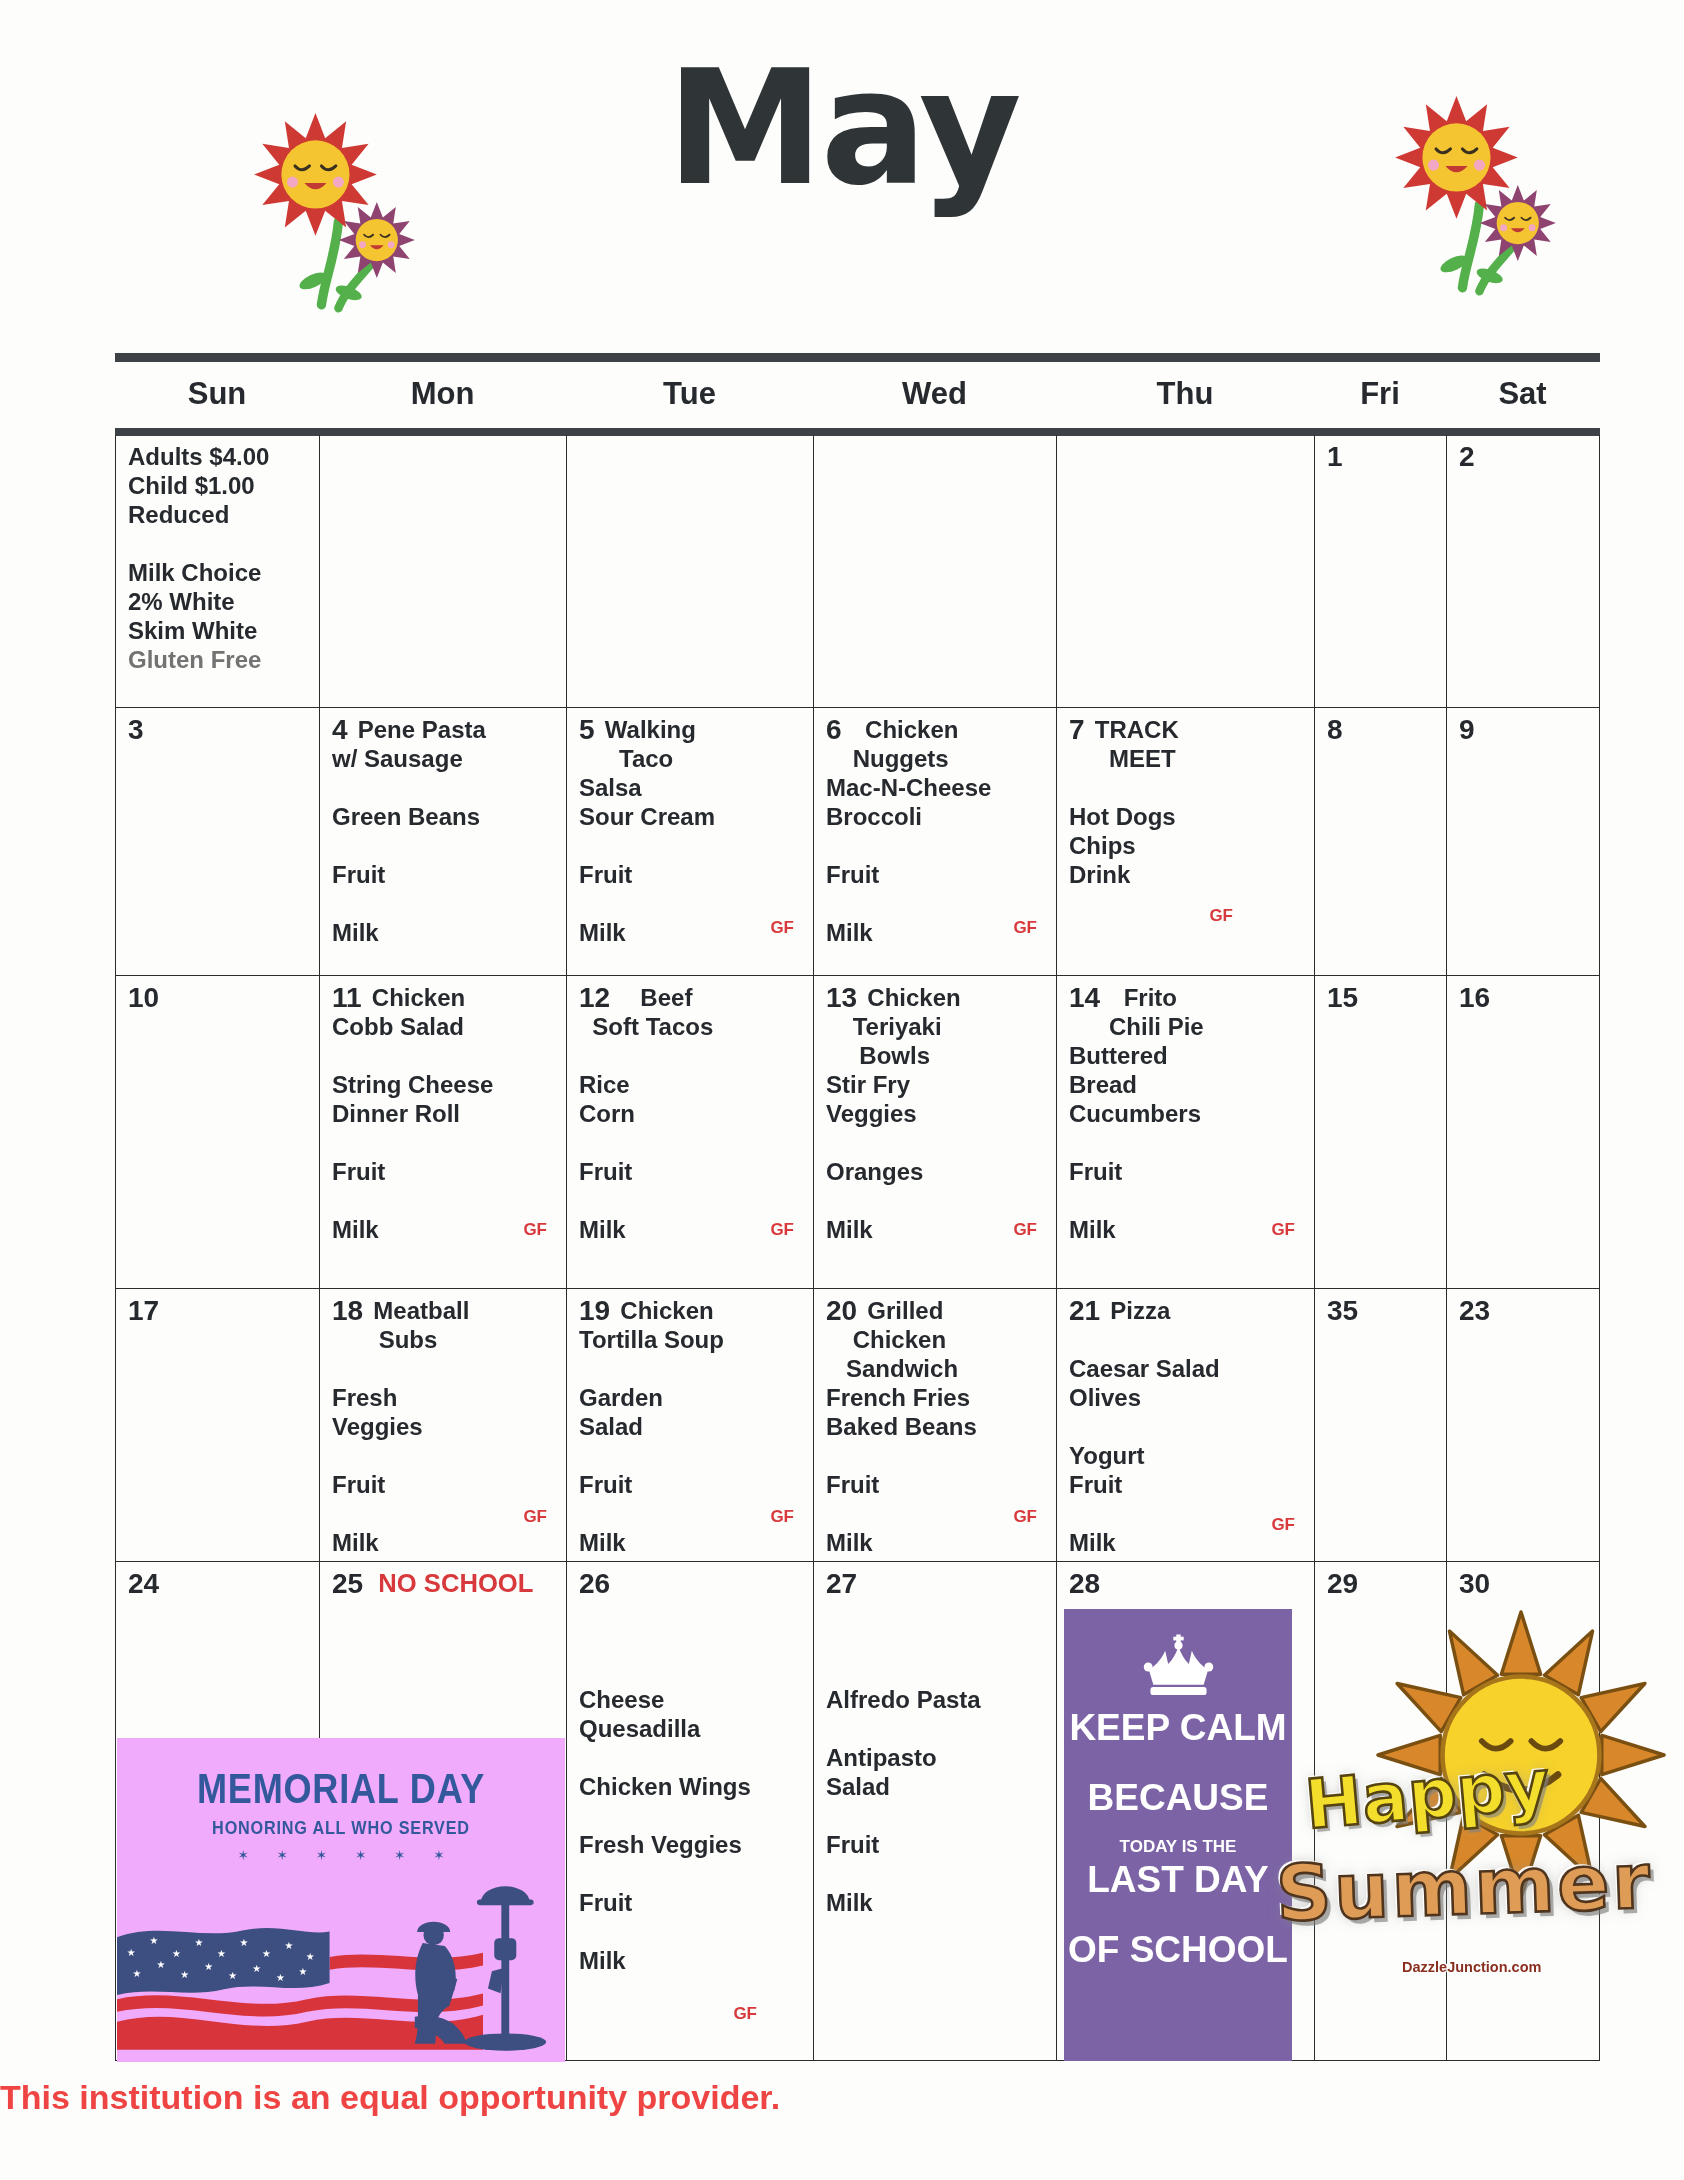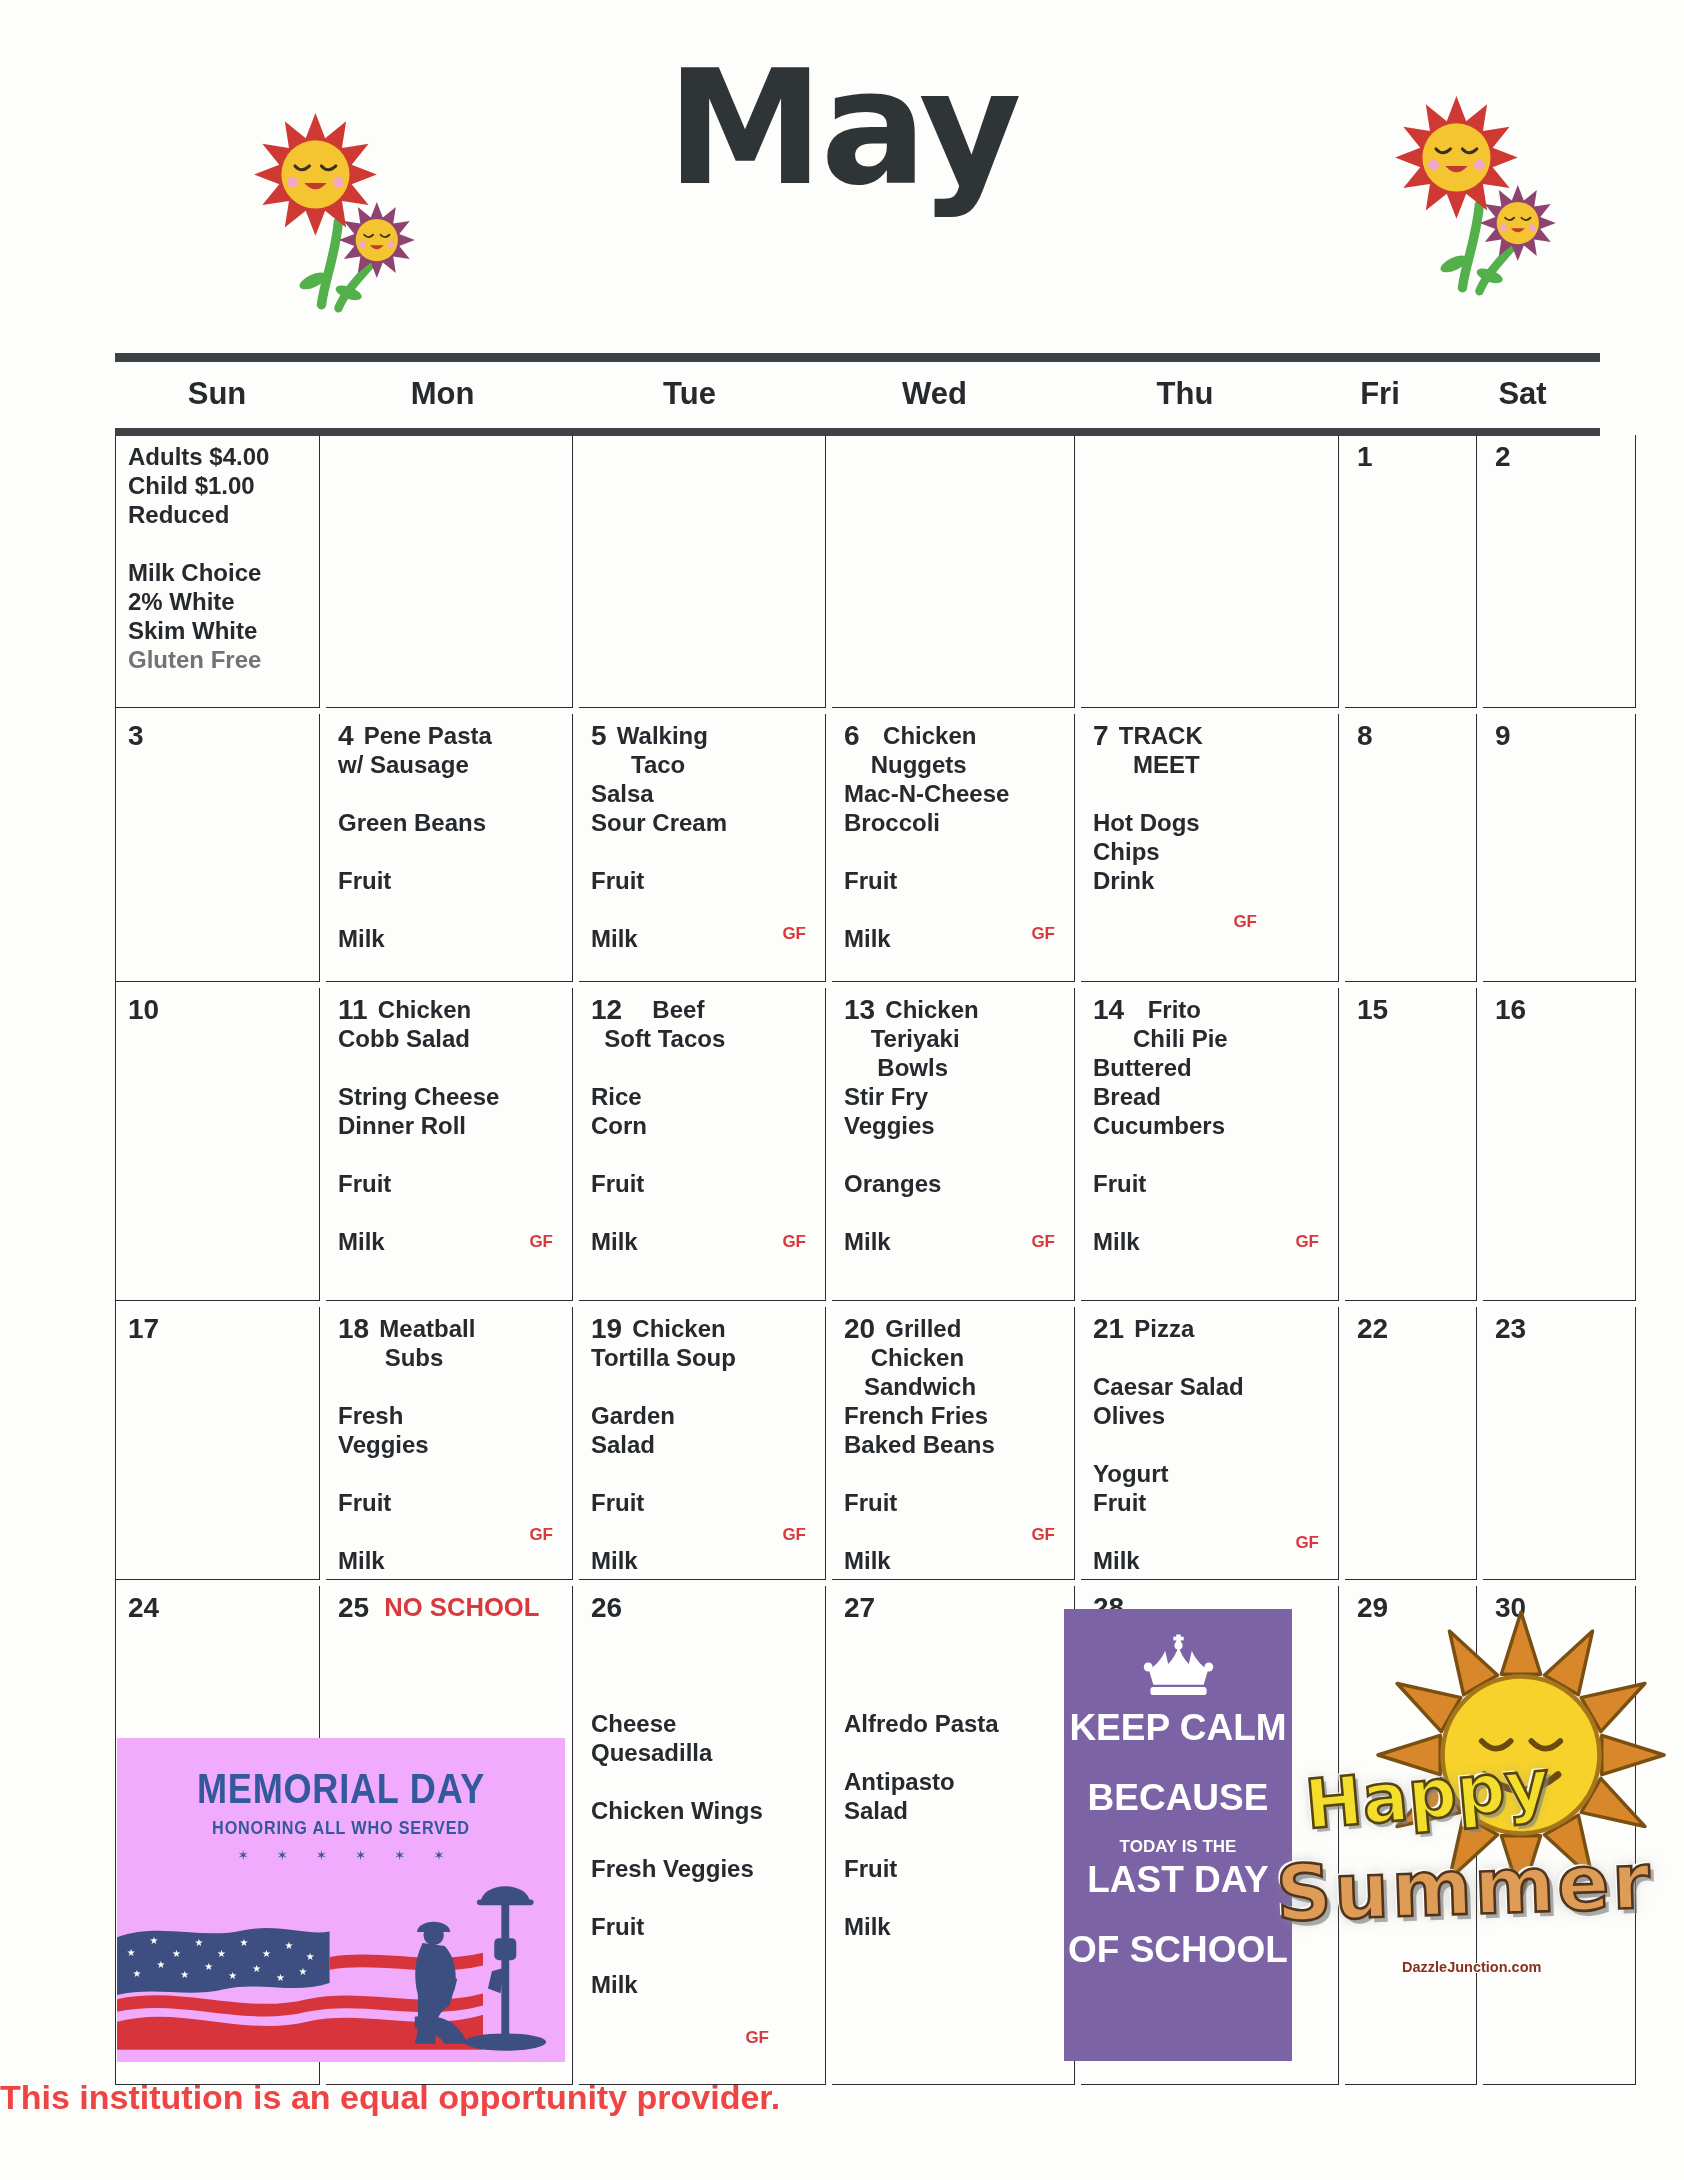--- a/index.html
+++ b/index.html
@@ -21,21 +21,21 @@
 
   
   .weekdays{position:absolute;left:115px;top:366px;width:1485px;display:grid;
     grid-template-columns:204px 247px 247px 243px 258px 132px 153px;}
   .weekdays span{text-align:center;font-size:31px;font-weight:bold;color:#26292d;padding-top:10.2px;}
 
   
   .grid{position:absolute;left:115px;top:435px;width:1251px;display:grid;
     grid-template-columns:204px 247px 247px 243px 258px 132px 153px;
     grid-template-rows:273px 268px 313px 273px 499px;
-    border-left:1.7px solid #2c2c2c;box-sizing:border-box;gap:6px;}
+    border-left:1.7px solid #2c2c2c;box-sizing:border-box;}
   .cell{position:relative;border-right:1.7px solid #2c2c2c;border-bottom:1.7px solid #2c2c2c;
     padding:6.8px 10.2px 5.1px 12px;box-sizing:border-box;overflow:hidden;}
   .daynum{float:left;font-size:28px;font-weight:bold;line-height:29px;height:29px;margin-right:10.2px;color:#26292d;}
   .menu{white-space:pre-wrap;font-size:24px;line-height:29px;font-weight:bold;color:#26292d;}
   .menu.red{color:#737373;}
   .noschool{color:#d8393c;font-size:25.6px;font-weight:bold;line-height:29px;margin-left:5px;}
   .gf{position:absolute;right:19px;bottom:36px;font-size:17px;font-weight:bold;color:#d8393c;}
   .r1 .gf{bottom:37px}
   .r2 .gf{bottom:48px}
   .r3 .gf{bottom:34px}
@@ -319,21 +319,21 @@
 Caesar Salad
 Olives
 
 Yogurt
 Fruit
 
 Milk</div>
         <span class="gf">GF</span>
       </div>
       <div class="cell r3 c5">
-        <span class="daynum">22</span>
+        <span class="daynum">35</span>
       </div>
       <div class="cell r3 c6">
         <span class="daynum">23</span>
       </div>
       <div class="cell r4 c0">
         <span class="daynum">24</span>
       </div>
       <div class="cell r4 c1"><span class="daynum">25</span><span class="noschool">NO SCHOOL</span></div>
       <div class="cell r4 c2">
         <span class="daynum">26</span>

